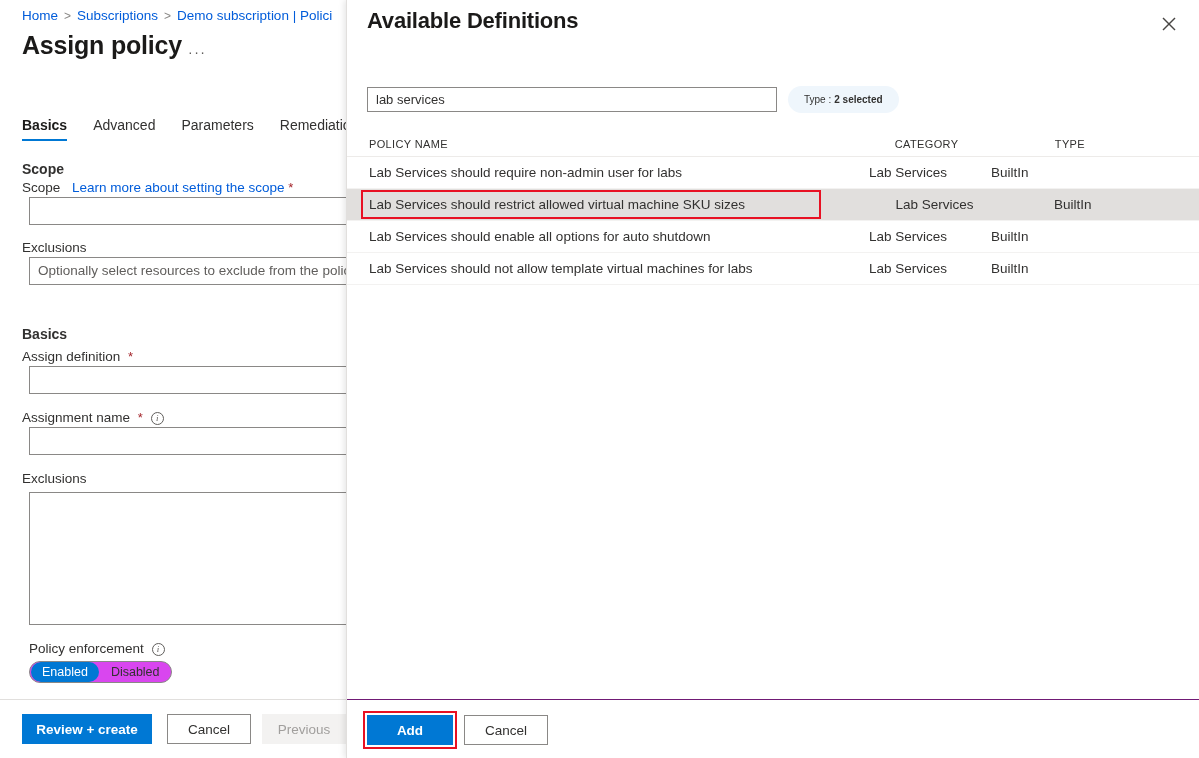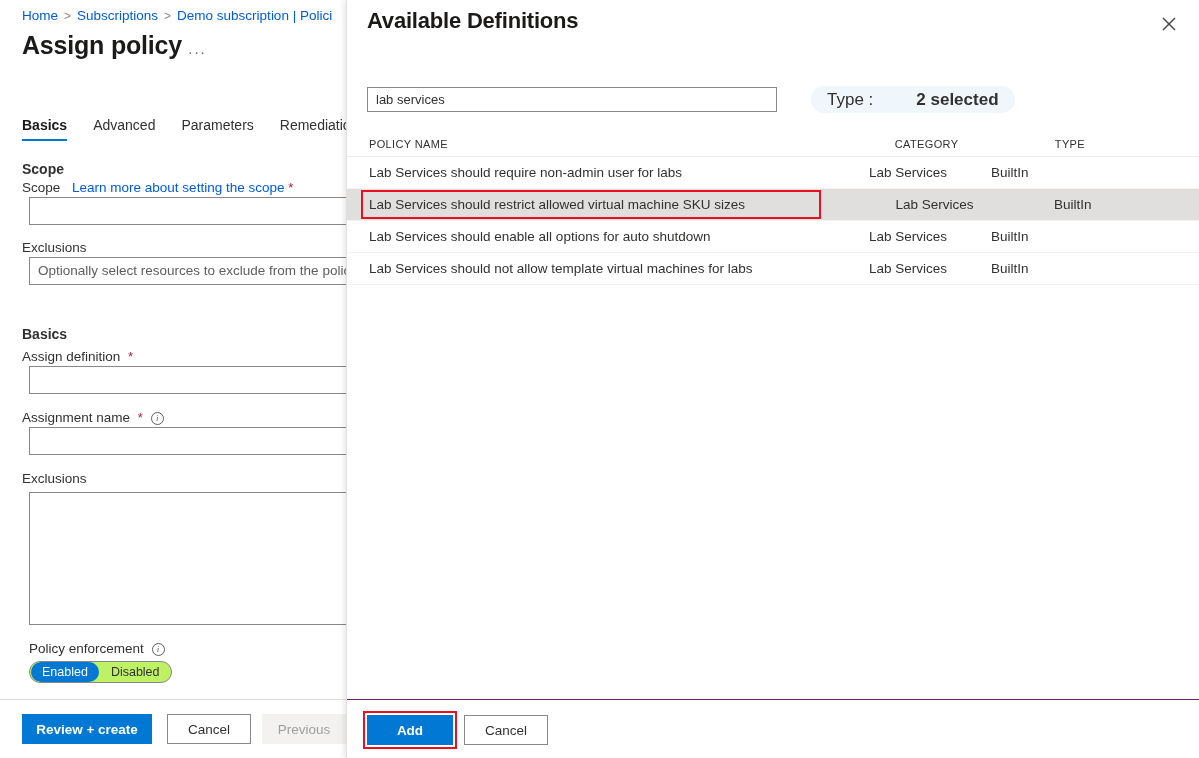--- a/index.html
+++ b/index.html
@@ -83,21 +83,21 @@
   .txtbox.placeholder { color:#605e5c; }
 
   .textarea {
     position:absolute; left:29px; top:492px; width:450px; height:133px;
     border:1px solid #8a8886; background:#fff;
   }
 
   .toggle-label { position:absolute; left:29px; top:641px; font-size:13.5px; color:#323130; }
   .pill {
     position:absolute; left:29px; top:661px; height:22px;
-    border:1px solid #8a8886; border-radius:11px; background:#bef264;
+    border:1px solid #8a8886; border-radius:11px; background:#d946ef;
     display:flex; align-items:center; padding:0; overflow:hidden; cursor:pointer;
   }
   .pill .opt {
     font-size:12.5px; padding: 0 11px; height:20px; line-height:20px;
     border-radius:10px; color:#323130;
   }
   .pill .opt.sel { background:#0078d4; color:#fff; font-weight:400; margin:0 1px; }
 
   .bottom-bar-left {
     position:absolute; left:0; top:699px; width:398px; height:59px;
@@ -129,24 +129,24 @@
     cursor:pointer; color:#484644;
   }
   .close-x svg { display:block; }
 
   .search-box {
     position:absolute; left:20px; top:87px; width:410px; height:25px;
     border:1px solid #8a8886; background:#fff;
     font-size:13px; color:#323130; padding:0 8px; line-height:23px;
   }
   .filter-pill {
-    position:absolute; left:464px; top:86px; height:27px;
+    position:absolute; left:441px; top:86px; height:27px;
     background:#eff6fc; border-radius:14px;
     display:flex; align-items:center; padding:0 16px;
-    font-size:17px; color:#323130; cursor:pointer; white-space:nowrap;gap:40px;
+    font-size:10px; color:#323130; cursor:pointer; white-space:nowrap;
   }
   .filter-pill b { font-weight:700; margin-left:3px; }
 
   .table { position:absolute; left:0; top:131px; width:853px; }
   .thead {
     display:flex; align-items:center; height:26px;
     font-size:11px; color:#323130; letter-spacing:.35px;
     padding: 0 0 0 22px; border-bottom:1px solid #edebe9;gap:42px;
   }
   .col-name { width: 500px; }

